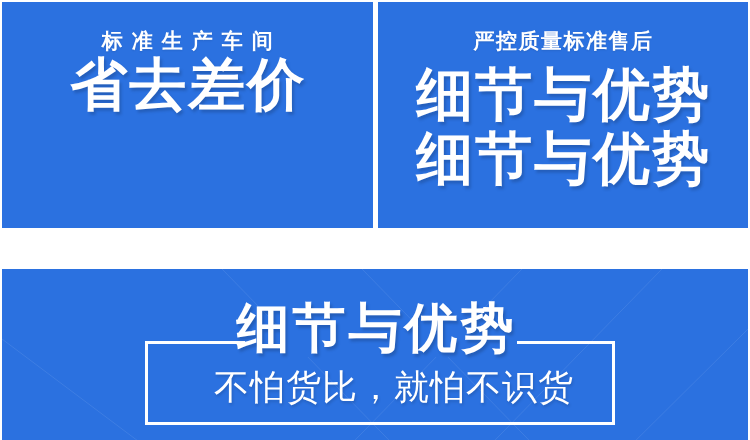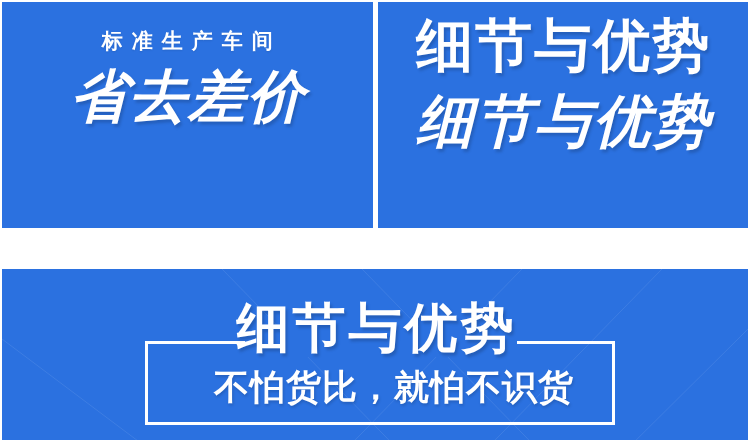--- a/index.html
+++ b/index.html
@@ -60,21 +60,21 @@
     color: #ffffff;
     font-weight: 700;
     font-size: 57px;
     line-height: 1.05;
     white-space: nowrap;
     letter-spacing: 2px;
     text-indent: 2px;
     text-shadow: 2px 3px 3px rgba(0,0,0,.17);
   }
   .panel-headline.l1 { margin-top: 14px; }
-  .panel-headline.l2 { margin-top: 16px; font-style: italic; }
+  .panel-headline.l2 { margin-top: 4px; }
 
   
   .bottom-section {
     position: absolute;
     left: 2px;
     top: 233px;
     width: 746px;
     height: 205px;
     background: #2b71e0;
     overflow: hidden;
@@ -124,21 +124,21 @@
     text-shadow: 2px 3px 3px rgba(0,0,0,.18);
   }
 
   .bottom-subtitle {
     position: absolute;
     left: 0;
     right: 0;
     top: 100px;
     text-align: center;
     color: #ffffff;
-    font-weight: 700;
+    font-weight: 400;
     font-size: 35px;
     line-height: 1;
     letter-spacing: 1px;
     text-indent: 1px;
     white-space: nowrap;
     text-shadow: 1px 2px 3px rgba(0,0,0,.16);
     padding-left: 37px;
   }
 </style>
 </head>
@@ -147,20 +147,21 @@
 <div class="banner">
 
   <div class="top-row">
 
     <div class="panel">
       <div class="panel-eyebrow wide">标准生产车间</div>
       <div class="panel-headline l2">省去差价</div>
     </div>
 
     <div class="panel">
+      <div class="panel-eyebrow tight">严控质量标准售后</div>
       <div class="panel-headline l1">细节与优势</div>
       <div class="panel-headline l2">细节与优势</div>
     </div>
 
   </div>
 
   <div class="bottom-section">
 
     <div class="bottom-bg-lines">
       <svg viewBox="0 0 746 205" preserveAspectRatio="none" aria-hidden="true">

